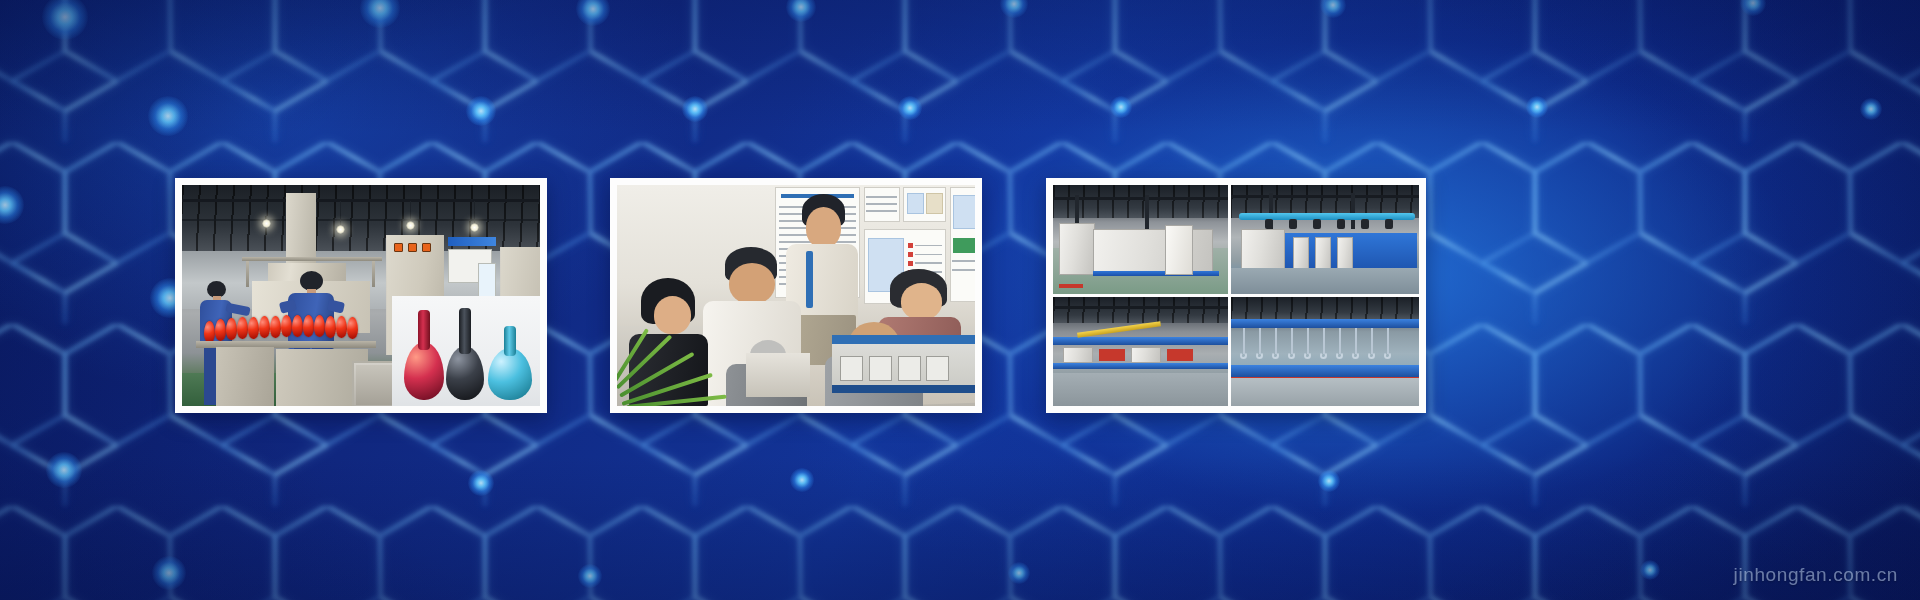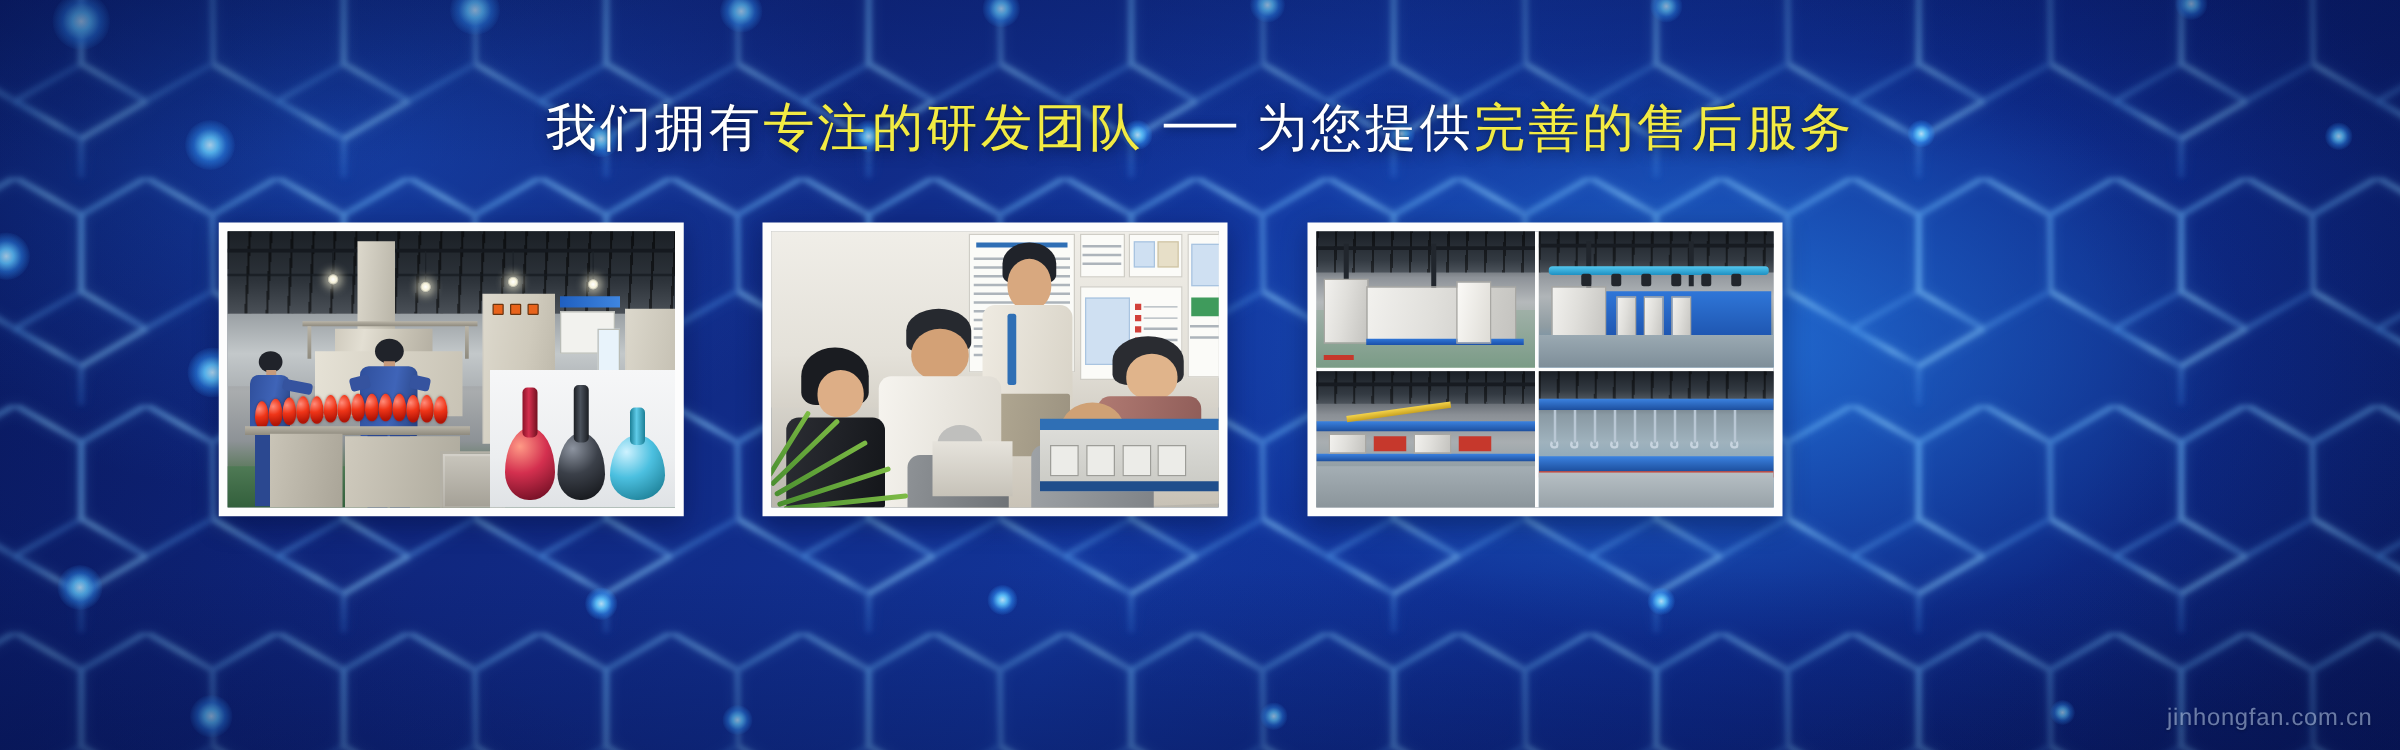--- a/index.html
+++ b/index.html
@@ -222,23 +222,20 @@
     <i style="left:468px; top:470px; width:26px; height:26px;"></i>
     <i style="left:578px; top:564px; width:24px; height:24px;"></i>
     <i style="left:790px; top:468px; width:24px; height:24px;"></i>
     <i style="left:1008px;top:562px; width:22px; height:22px;"></i>
     <i style="left:1318px;top:470px; width:22px; height:22px;"></i>
     <i style="left:1640px;top:560px; width:20px; height:20px;"></i>
   </div>
 
   <div class="vig"></div>
 
-  <div class="headline">
-    <span class="w">我们拥有</span><span class="y">专注的研发团队</span><span class="dash"></span><span class="w">为您提供</span><span class="y">完善</span><span class="y">的</span><span class="y">售后服务</span>
-  </div>
 
   <div class="panels">
 
     <div class="panel" id="panel-1">
       <div class="ph">
         <div class="f1">
           <div class="roof"></div>
           <div class="roofbeam" style="left:0;  right:0; top:14px;"></div>
           <div class="roofbeam" style="left:0;  right:0; top:34px; height:2px; opacity:.7;"></div>
           <div class="lampstem" style="left:84px;  top:16px; height:20px;"></div>

